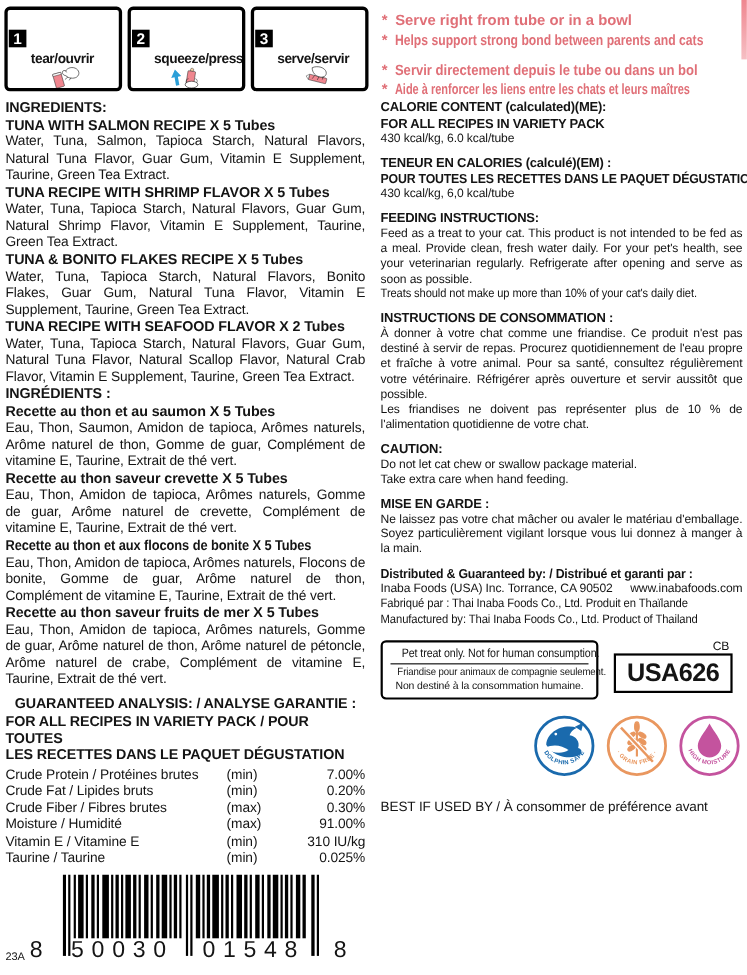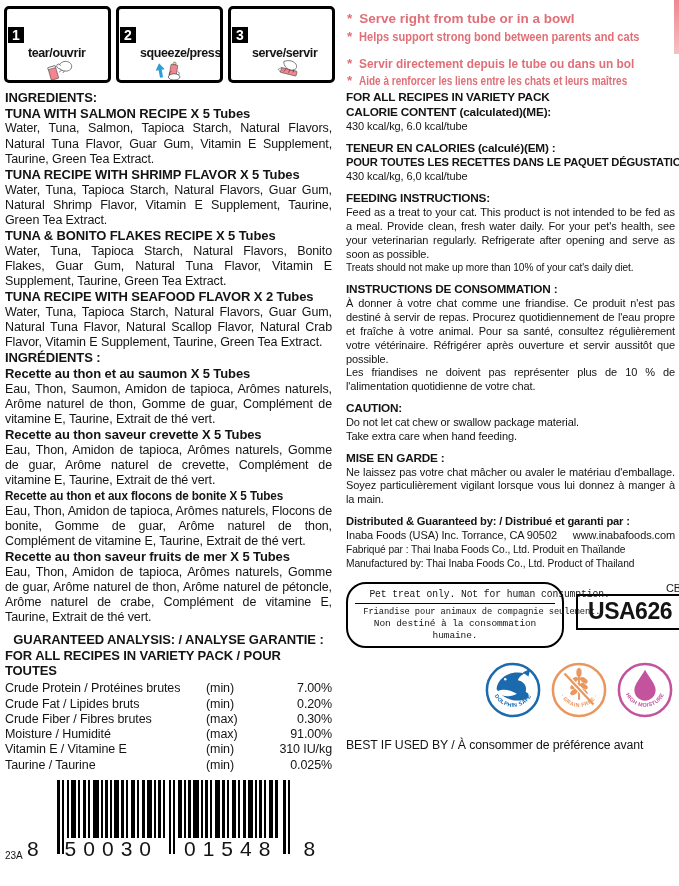--- a/index.html
+++ b/index.html
@@ -48,21 +48,21 @@
   .bc-grp{letter-spacing:7px;}
   .bc-code{position:absolute;left:0px;top:70px;font-size:10px;}
   
   .col-right{position:absolute;left:346px;top:90px;width:329px;font-size:11px;line-height:1.26;letter-spacing:-0.1px;}
   .r-head{font-weight:bold;font-size:11.8px;letter-spacing:-0.2px;}
   .sp{margin-top:7px;}
   .just{text-align:justify;}
   .addr-line{display:flex;justify-content:space-between;white-space:nowrap;}
   
   .box-row{display:flex;gap:12px;margin-top:11px;align-items:flex-start;}
-  .pet-box{width:218px;border:2px solid #000;border-radius:20px;padding:3px 5px 4px 5px;text-align:center;box-sizing:border-box;font-family:Liberation Mono, monospace;}
+  .pet-box{width:198px;border:2px solid #000;border-radius:5px;padding:3px 5px 4px 5px;text-align:center;box-sizing:border-box;}
   .pet-en{font-size:11px;line-height:1.3;}
   .pet-box hr{border:none;border-top:1.5px solid #000;margin:2px 2px;}
   .pet-fr{font-size:9.5px;line-height:1.25;}
   .cert{width:110px;display:flex;flex-direction:column;align-items:flex-end;}
   .cert-cb{font-size:11px;margin-right:3px;line-height:1.1;}
   .cert-box{border:2.5px solid #000;width:104px;text-align:center;font-size:23px;font-weight:bold;letter-spacing:-0.5px;padding:1px 0 2px 0;}
   
   .badges{display:flex;justify-content:flex-end;gap:8px;margin-top:13px;padding-right:1px;}
   .badge-txt{font-size:5.6px;font-weight:bold;letter-spacing:0.4px;}
   
@@ -157,20 +157,21 @@
   <div class="ing-body">Eau, Thon, Saumon, Amidon de tapioca, Arômes naturels, Arôme naturel de thon, Gomme de guar, Complément de vitamine E, Taurine, Extrait de thé vert.</div>
   <div class="ing-title">Recette au thon saveur crevette X 5 Tubes</div>
   <div class="ing-body">Eau, Thon, Amidon de tapioca, Arômes naturels, Gomme de guar, Arôme naturel de crevette, Complément de vitamine E, Taurine, Extrait de thé vert.</div>
   <div class="ing-title"><span class="cx90">Recette au thon et aux flocons de bonite X 5 Tubes</span></div>
   <div class="ing-body">Eau, Thon, Amidon de tapioca, Arômes naturels, Flocons de bonite, Gomme de guar, Arôme naturel de thon, Complément de vitamine E, Taurine, Extrait de thé vert.</div>
   <div class="ing-title">Recette au thon saveur fruits de mer X 5 Tubes</div>
   <div class="ing-body">Eau, Thon, Amidon de tapioca, Arômes naturels, Gomme de guar, Arôme naturel de thon, Arôme naturel de pétoncle, Arôme naturel de crabe, Complément de vitamine E, Taurine, Extrait de thé vert.</div>
 
   <div class="ga-head first">GUARANTEED ANALYSIS: / ANALYSE GARANTIE :</div>
   <div class="ga-head">FOR ALL RECIPES IN VARIETY PACK / POUR TOUTES</div>
+  <div class="ga-head">LES RECETTES DANS LE PAQUET DÉGUSTATION</div>
 
   <div class="ga-table">
     <div class="ga-row">
       <span class="ga-label">Crude Protein / Protéines brutes</span>
       <span class="ga-q">(min)</span>
       <span class="ga-v">7.00%</span>
     </div>
     <div class="ga-row">
       <span class="ga-label">Crude Fat / Lipides bruts</span>
       <span class="ga-q">(min)</span>
@@ -251,22 +252,22 @@
       <span>8</span>
       <span class="bc-grp">50030</span>
       <span class="bc-grp">01548</span>
       <span>8</span>
     </div>
     <div class="bc-code">23A</div>
   </div>
 </div>
 
 <div class="col-right">
+  <div class="r-head">CALORIE CONTENT (calculated)(ME):</div>
   <div class="r-head">FOR ALL RECIPES IN VARIETY PACK</div>
-  <div class="r-head">CALORIE CONTENT (calculated)(ME):</div>
   <div>430 kcal/kg, 6.0 kcal/tube</div>
   <div class="r-head sp">TENEUR EN CALORIES (calculé)(EM) :</div>
   <div class="r-head"><span class="cx95">POUR TOUTES LES RECETTES DANS LE PAQUET DÉGUSTATION</span></div>
   <div>430 kcal/kg, 6,0 kcal/tube</div>
 
   <div class="r-head sp">FEEDING INSTRUCTIONS:</div>
   <div class="just">Feed as a treat to your cat. This product is not intended to be fed as a meal. Provide clean, fresh water daily. For your pet's health, see your veterinarian regularly. Refrigerate after opening and serve as soon as possible.</div>
   <div><span class="cx92">Treats should not make up more than 10% of your cat's daily diet.</span></div>
 
   <div class="r-head sp">INSTRUCTIONS DE CONSOMMATION :</div>

